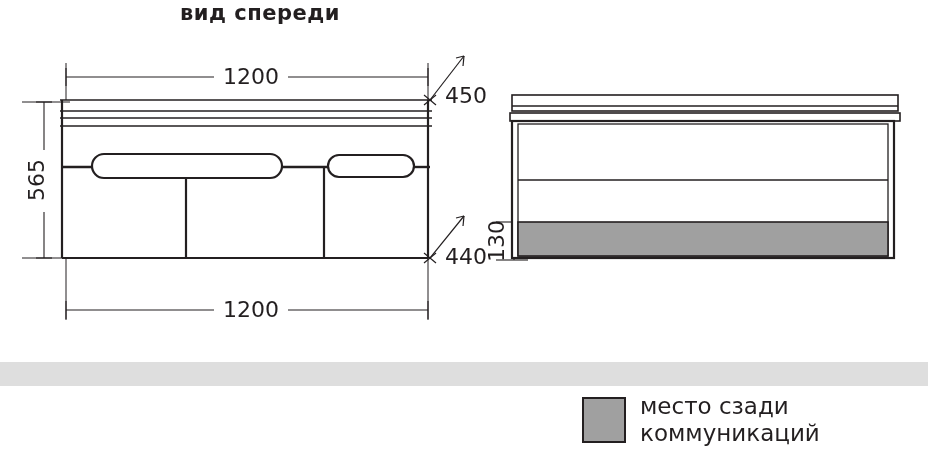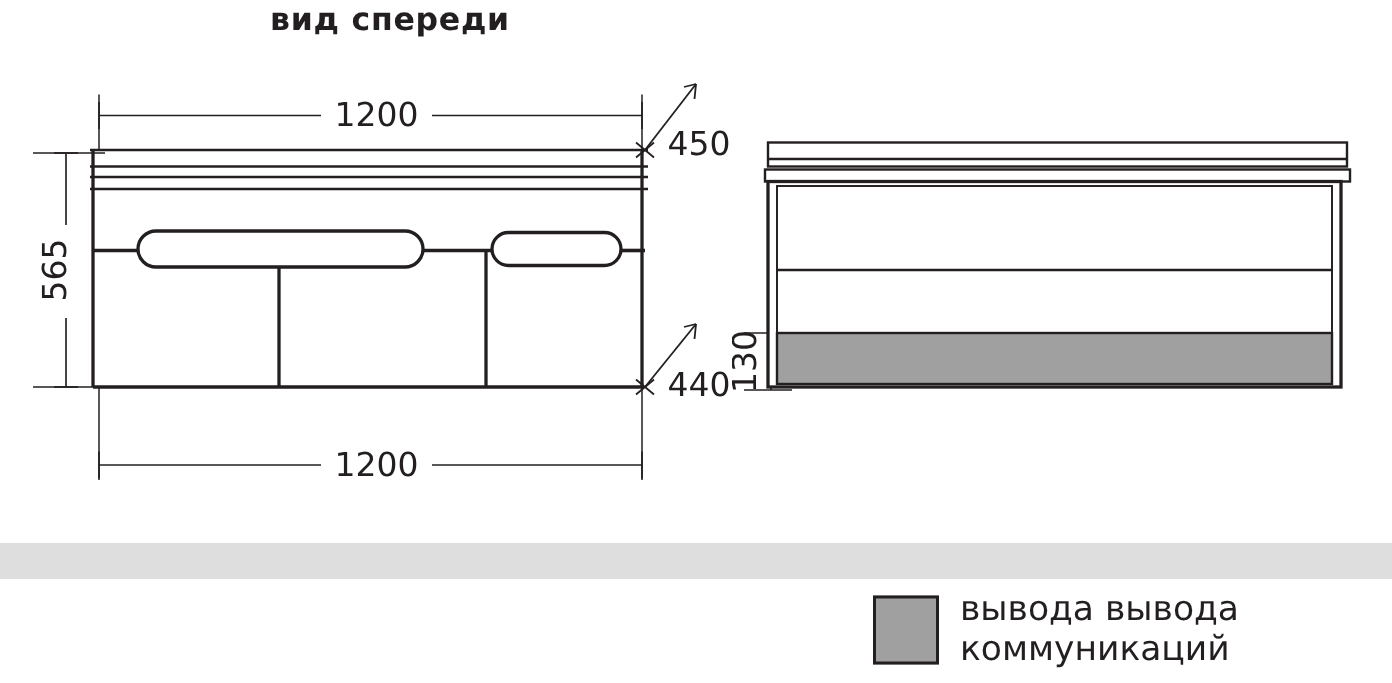--- a/index.html
+++ b/index.html
@@ -200,17 +200,17 @@
       <rect x="30" y="222" width="370" height="34" fill="#a0a0a0" stroke="#231f20" stroke-width="1.6"></rect>
     </g>
 
     <text x="16" y="241" font-family="DejaVu Sans, Liberation Sans, sans-serif" font-size="22" fill="#231f20" text-anchor="middle" transform="rotate(-90 16 241)">130</text>
   </svg>
 
   <div id="band"></div>
 
   <div class="legend-row" id="legend">
     <div class="legend-swatch"></div>
-    <div class="legend-text">вывода вывода
+    <div class="legend-text">место сзади
 коммуникаций</div>
   </div>
 
 </div>
 
 </body></html>

